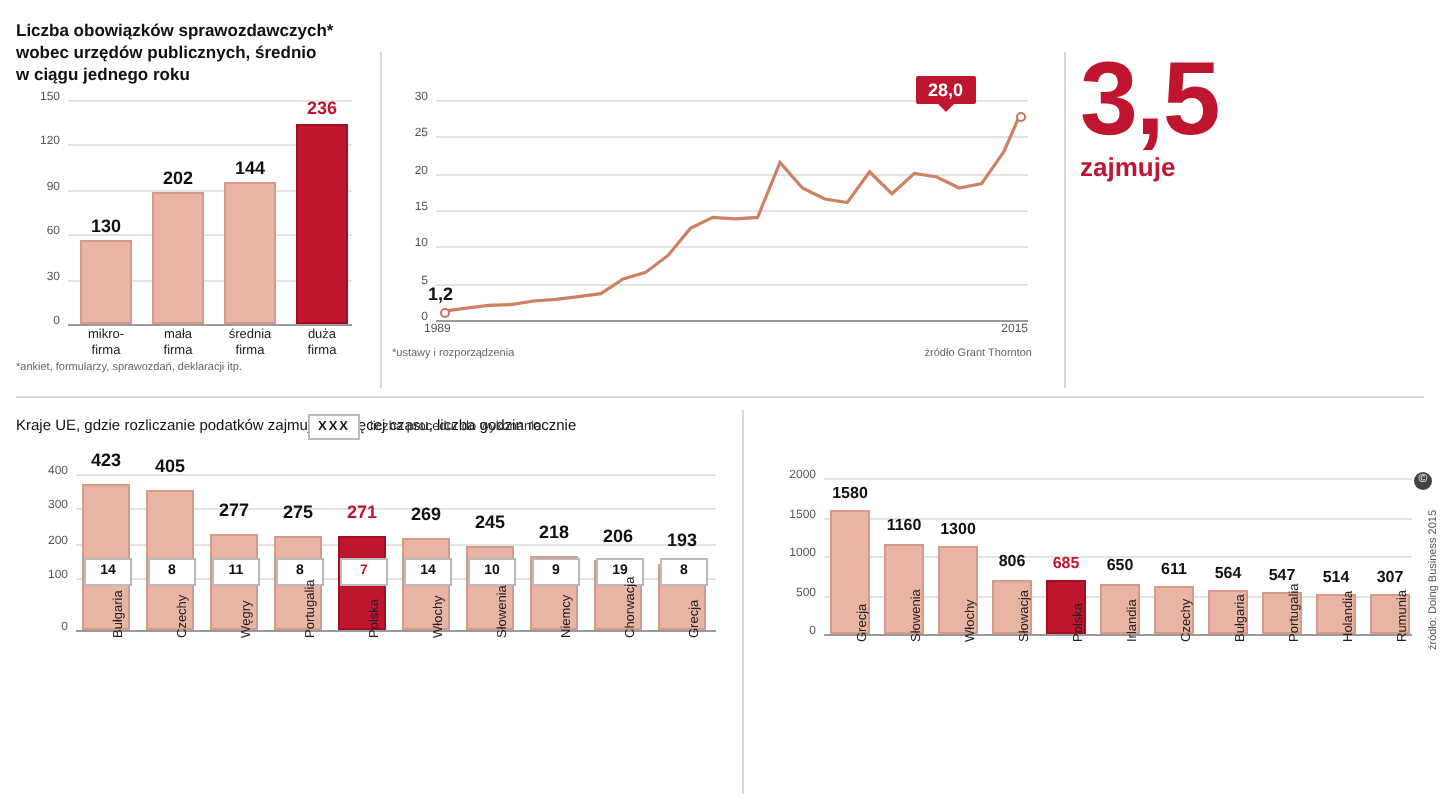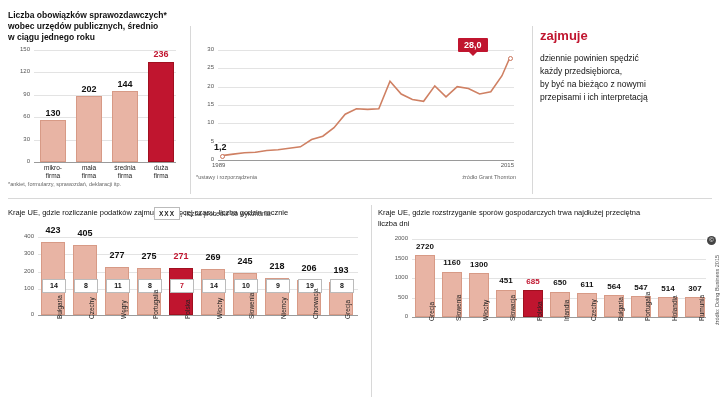--- a/index.html
+++ b/index.html
@@ -146,25 +146,22 @@
 
       <div class="tick" style="left:-6px;top:112px;width:30px;text-align:left;">1989</div>
       <div class="tick" style="left:266px;top:112px;width:30px;text-align:right;">2015</div>
     </div>
 
     <div class="note" style="left:0;top:146px;">*ustawy i rozporządzenia</div>
     <div class="src" style="position:absolute;right:10px;top:146px;">źródło Grant Thornton</div>
   </div>
 
   <div id="pmain">
+    <div class="big">3,5</div>
     <div class="bigunit">zajmuje</div>
-    <div class="bigdesc" style="white-space:pre-line;">dziennie powinien spędzić
-każdy przedsiębiorca,
-by być na bieżąco z nowymi
-przepisami i ich interpretacją</div>
   </div>
 
   <div id="p3">
     <div class="title" style="position:absolute;left:0;top:2px;width:300px;font-weight:normal;font-size:7.5px;">Kraje UE, gdzie rozliczanie podatków zajmuje najwięcej czasu, liczba godzin rocznie</div>
 
     <div class="legendbox">
       <div class="swatch">XXX</div>
       <div class="ltxt">liczba procedur do wykonania</div>
     </div>
 
@@ -227,46 +224,44 @@
       <div class="vlabel" style="left:146px;top:82px;">Polska</div>
       <div class="vlabel" style="left:178px;top:82px;">Włochy</div>
       <div class="vlabel" style="left:210px;top:82px;">Słowenia</div>
       <div class="vlabel" style="left:242px;top:82px;">Niemcy</div>
       <div class="vlabel" style="left:274px;top:82px;">Chorwacja</div>
       <div class="vlabel" style="left:306px;top:82px;">Grecja</div>
     </div>
   </div>
 
   <div id="p4">
-    <div class="title" style="position:absolute;left:0;top:2px;width:320px;font-weight:normal;font-size:7.5px;white-space:pre-line;">Kraje UE, gdzie rozstrzyganie sporów gospodarczych trwa najdłużej przeciętna
-liczba dni</div>
 
     <div class="plot">
       <div class="grid-line" style="left:0;top:0;width:294px;"></div>
       <div class="tick" style="left:-34px;top:-4px;width:30px;">2000</div>
       <div class="grid-line" style="left:0;top:19.5px;width:294px;"></div>
       <div class="tick" style="left:-34px;top:15.5px;width:30px;">1500</div>
       <div class="grid-line" style="left:0;top:39px;width:294px;"></div>
       <div class="tick" style="left:-34px;top:35px;width:30px;">1000</div>
       <div class="grid-line" style="left:0;top:58.5px;width:294px;"></div>
       <div class="tick" style="left:-34px;top:54.5px;width:30px;">500</div>
       <div class="axis-line" style="left:0;top:78px;width:294px;height:1px;"></div>
       <div class="tick" style="left:-34px;top:74px;width:30px;">0</div>
 
       <div class="bar" style="left:3px;width:20px;height:61.6px;"></div>
-      <div class="barval" style="left:-4px;top:3px;width:34px;font-size:8px;">2720</div>
+      <div class="barval" style="left:-4px;top:3px;width:34px;font-size:8px;">1580</div>
 
       <div class="bar" style="left:30px;width:20px;height:45.2px;"></div>
       <div class="barval" style="left:23px;top:19px;width:34px;font-size:8px;">1160</div>
 
       <div class="bar" style="left:57px;width:20px;height:43.7px;"></div>
       <div class="barval" style="left:50px;top:21px;width:34px;font-size:8px;">1300</div>
 
       <div class="bar" style="left:84px;width:20px;height:27.5px;"></div>
-      <div class="barval" style="left:77px;top:37px;width:34px;font-size:8px;">451</div>
+      <div class="barval" style="left:77px;top:37px;width:34px;font-size:8px;">806</div>
 
       <div class="bar hl" style="left:111px;width:20px;height:26.7px;"></div>
       <div class="barval hl" style="left:104px;top:38px;width:34px;font-size:8px;">685</div>
 
       <div class="bar" style="left:138px;width:20px;height:25.4px;"></div>
       <div class="barval" style="left:131px;top:39px;width:34px;font-size:8px;">650</div>
 
       <div class="bar" style="left:165px;width:20px;height:23.8px;"></div>
       <div class="barval" style="left:158px;top:41px;width:34px;font-size:8px;">611</div>
 

